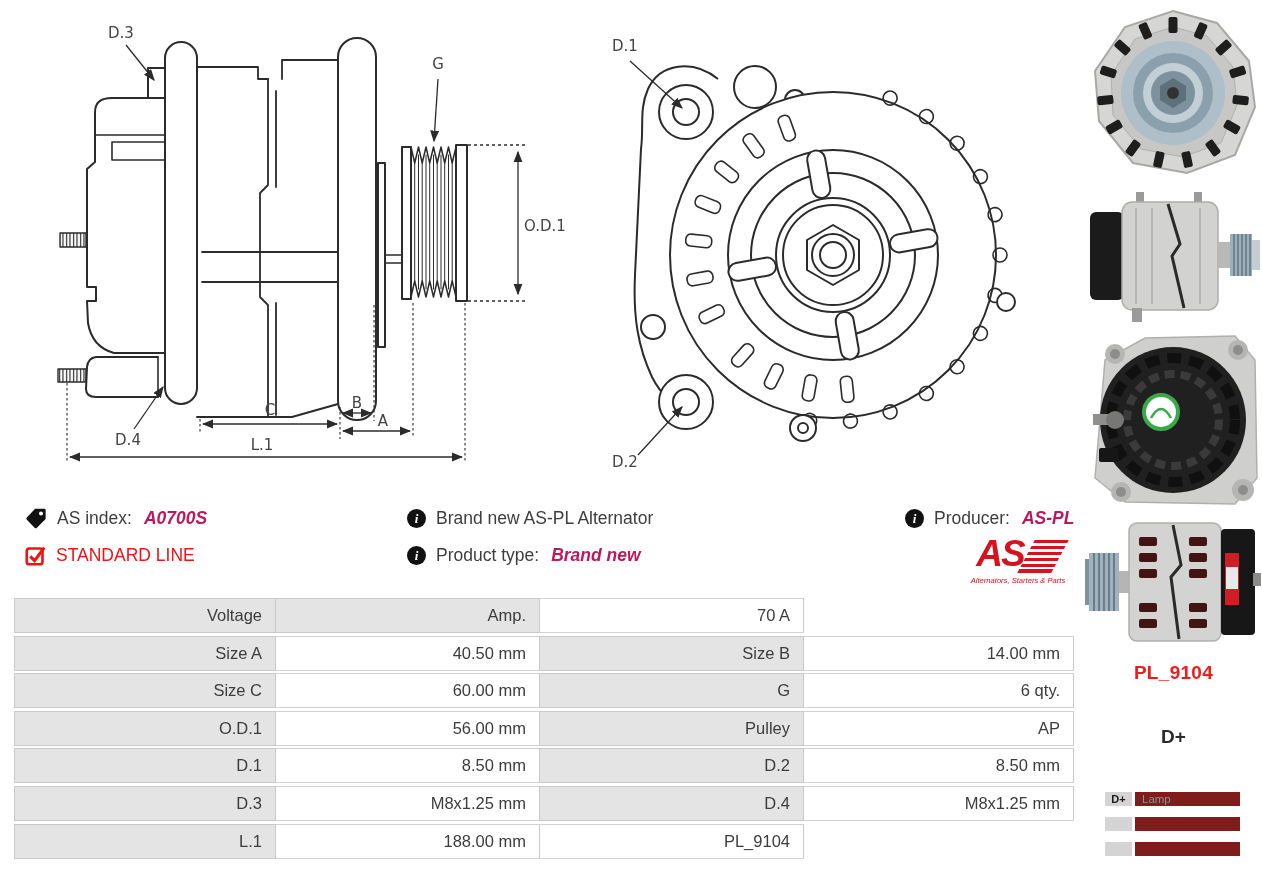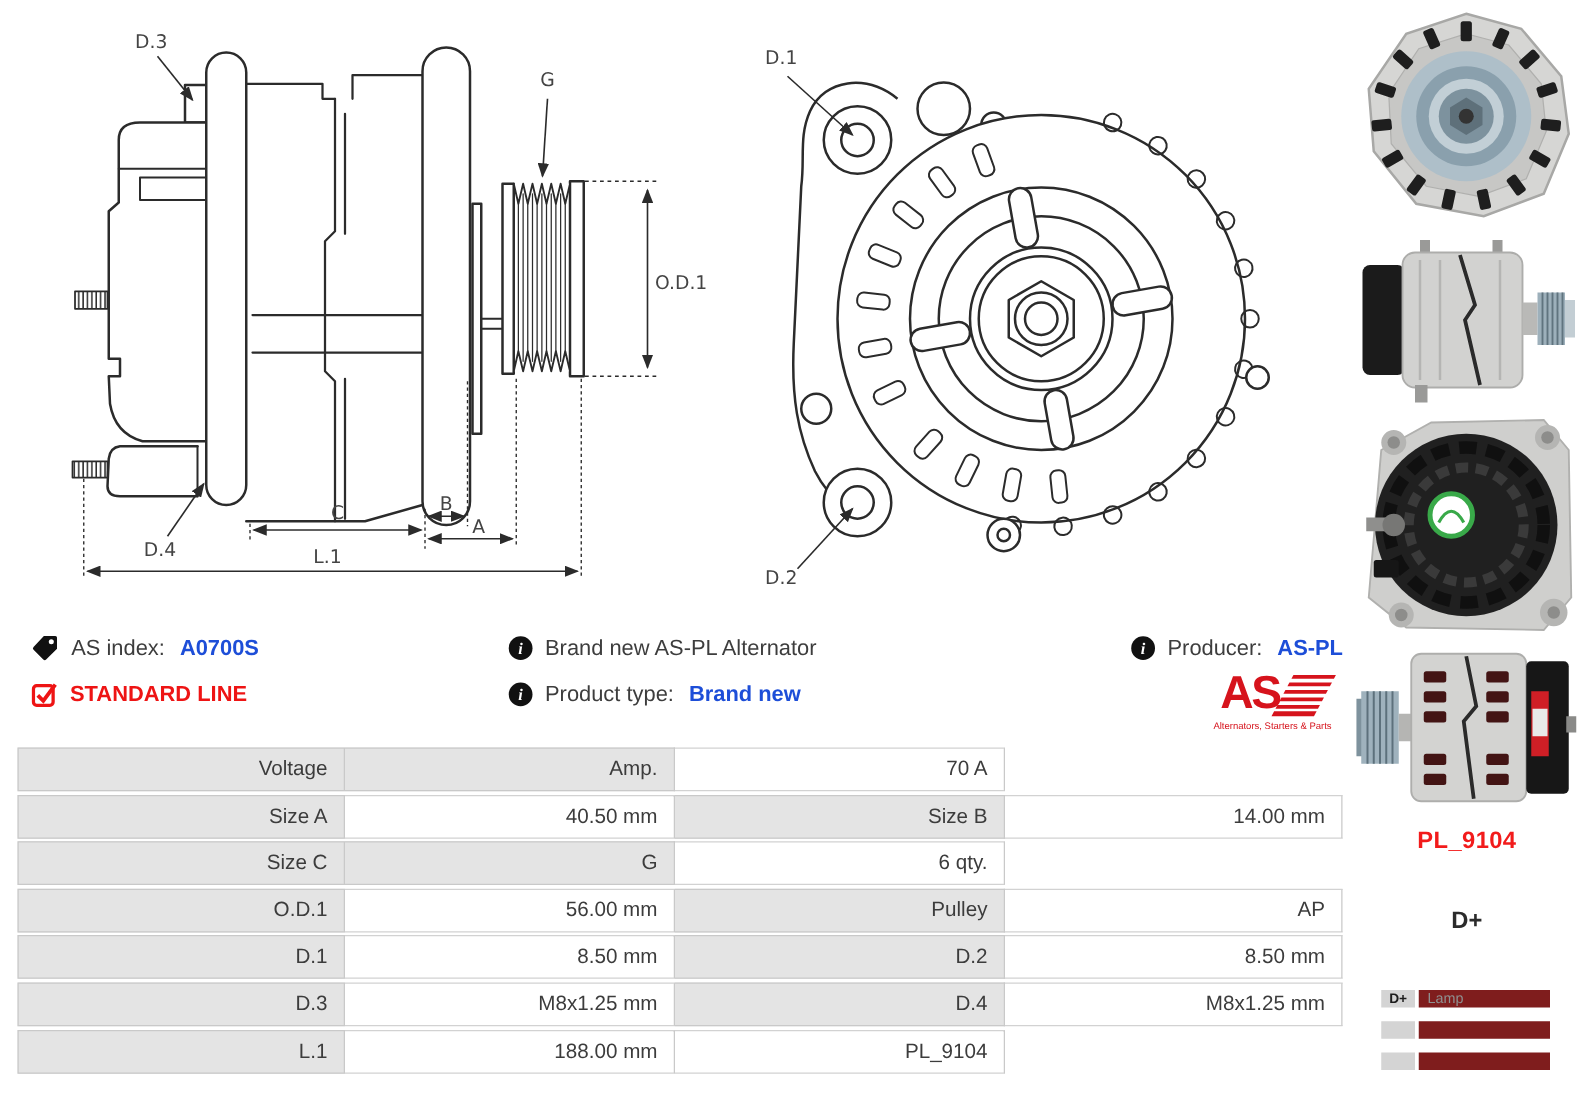--- a/index.html
+++ b/index.html
@@ -24,31 +24,31 @@
   .pin-cell-r{width:105px;background:#7f1d1d;font-size:11.5px;color:#8f8f8f;
               display:flex;align-items:center;padding-left:7px;box-sizing:border-box;}
 
   
   .info-col{position:absolute;display:flex;flex-direction:column;gap:15px;}
   .col1{left:25px;top:507px;}
   .col2{left:407px;top:507px;}
   .col3{left:905px;top:507px;}
   .info-item{display:flex;align-items:center;gap:10px;font-size:17.5px;color:#3d3d3d;height:22px;}
   .info-item .lbl{margin-right:2px;}
-  .info-item b{color:#1d4ed8;}
-  .badge-red{color:#ee1414;font-weight:bold;font-size:17.5px;}
+  .info-item b{color:#be185d;font-style:italic;}
+  .badge-red{color:#ee1414;font-weight:normal;font-size:17.5px;}
   .info-icon{width:19px;height:19px;min-width:19px;border-radius:50%;background:#111;color:#fff;
              font-weight:bold;font-size:13px;line-height:19px;text-align:center;
              font-family:"Liberation Serif",serif;font-style:italic;}
   .as-logo{position:absolute;left:961px;top:538px;width:114px;display:flex;flex-direction:column;align-items:center;}
   .as-logo-top{display:flex;align-items:flex-start;}
-  .as-text{font-size:37px;line-height:32px;font-weight:bold;color:#d6131c;letter-spacing:-2px;}
+  .as-text{font-size:37px;line-height:32px;font-weight:bold;font-style:italic;color:#d6131c;letter-spacing:-2px;}
   .as-stripes{display:flex;flex-direction:column;gap:2.5px;margin-left:2px;margin-top:2px;transform:skewX(-28deg);}
   .as-stripes i{display:block;width:34px;height:3.4px;background:#d6131c;}
-  .as-tagline{font-size:7.6px;color:#d6131c;white-space:nowrap;margin-top:3px;}
+  .as-tagline{font-size:7.6px;color:#d6131c;white-space:nowrap;margin-top:3px;font-style:italic;}
 
   
   .spec-table{position:absolute;left:14px;top:598px;width:1060px;display:flex;flex-direction:column;gap:2.6px;}
   .spec-row{display:grid;grid-template-columns:262px 264px 264px 270px;height:35px;}
   .cell{box-sizing:border-box;border-top:1px solid #c9c9c9;border-bottom:1px solid #c9c9c9;
         border-right:1px solid #c9c9c9;line-height:33px;text-align:right;padding-right:13px;
         font-size:16.5px;color:#3c3c3c;padding-left:12px;}
   .cell:first-child{border-left:1px solid #c9c9c9;}
   .cell.lab{background:#e4e4e4;}
   .cell.val{background:#ffffff;border-color:#d2d2d2;border-right-color:#c9c9c9;}
@@ -444,20 +444,21 @@
       <div class="cell val">70 A</div>
     </div>
     <div class="spec-row">
       <div class="cell lab">Size A</div>
       <div class="cell val">40.50 mm</div>
       <div class="cell lab">Size B</div>
       <div class="cell val">14.00 mm</div>
     </div>
     <div class="spec-row">
       <div class="cell lab">Size C</div>
+      <div class="cell val">60.00 mm</div>
       <div class="cell lab">G</div>
       <div class="cell val">6 qty.</div>
     </div>
     <div class="spec-row">
       <div class="cell lab">O.D.1</div>
       <div class="cell val">56.00 mm</div>
       <div class="cell lab">Pulley</div>
       <div class="cell val">AP</div>
     </div>
     <div class="spec-row">

